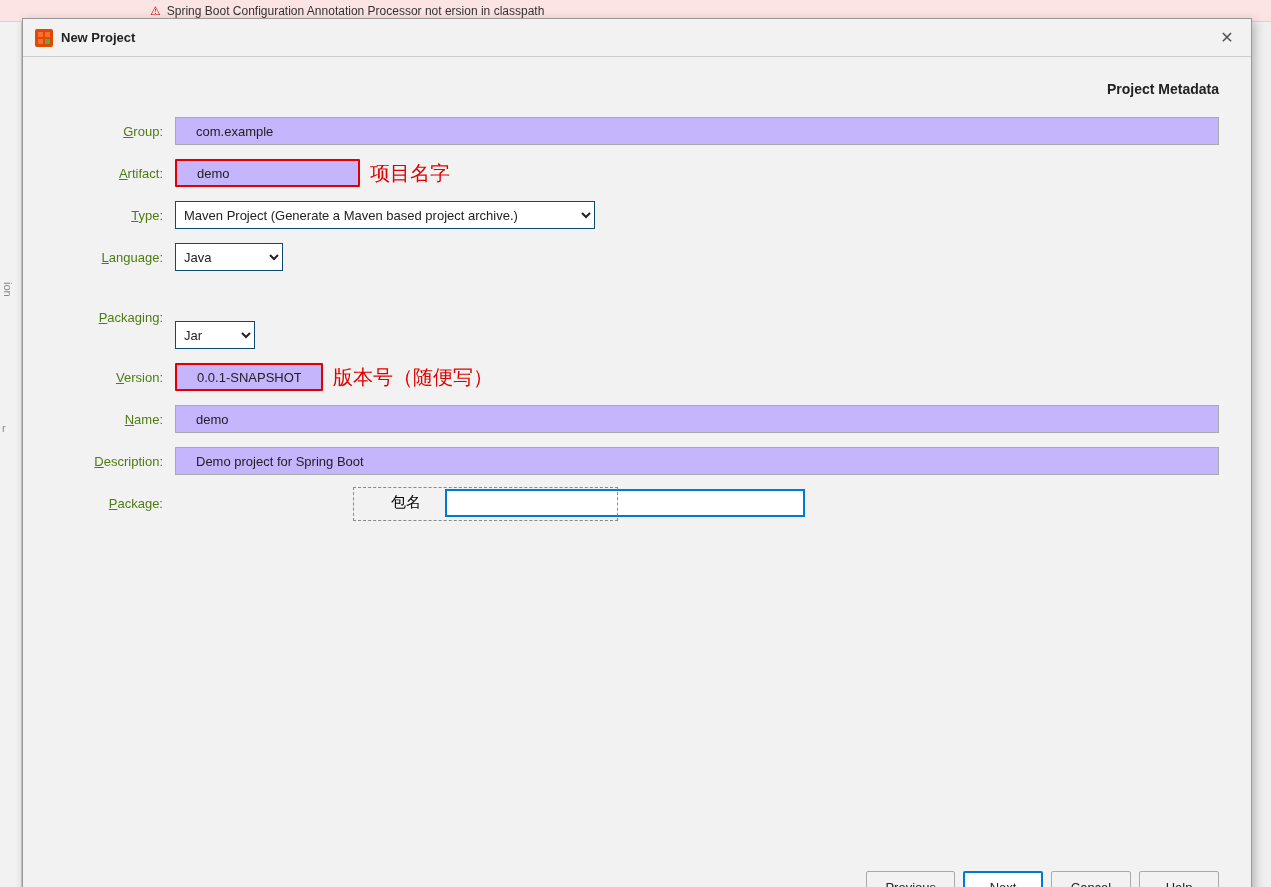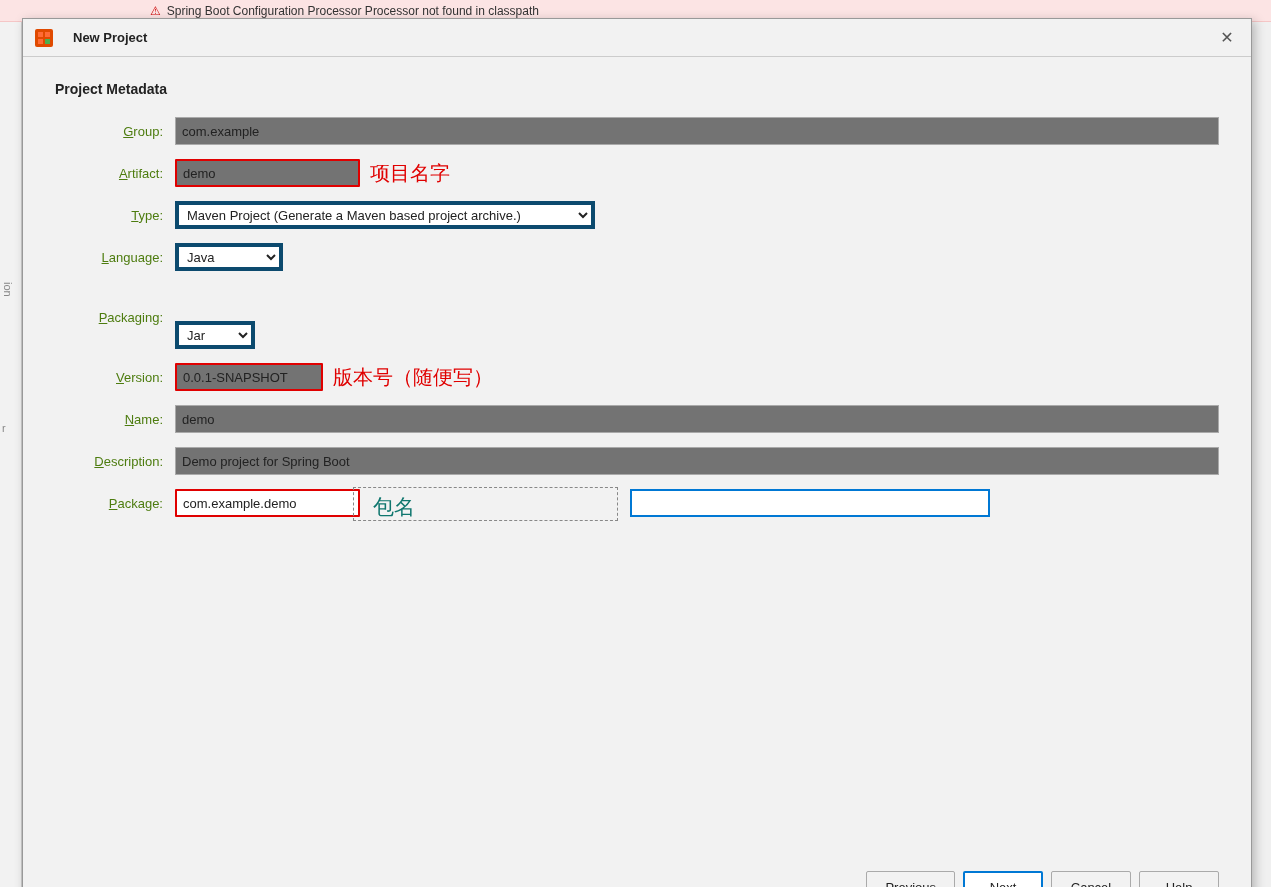--- a/index.html
+++ b/index.html
@@ -47,21 +47,21 @@
       padding: 8px 12px;
       display: flex;
       align-items: center;
       justify-content: space-between;
       height: 38px;
     }
 
     .dialog-titlebar-left {
       display: flex;
       align-items: center;
-      gap: 20px;
+      gap: 8px;
     }
 
     .dialog-title-icon {
       width: 18px;
       height: 18px;
       background: #e04a00;
       border-radius: 2px;
       display: flex;
       align-items: center;
       justify-content: center;
@@ -95,20 +95,21 @@
       padding: 24px 32px 16px 32px;
       background: #f2f2f2;
       min-height: 800px;
     }
 
     .section-title {
       font-size: 14px;
       font-weight: 700;
       color: #222;
       margin-bottom: 20px;
+      text-align: right;
     }
 
     
     .form-row {
       display: flex;
       align-items: center;
       margin-bottom: 14px;
     }
 
     .form-label {
@@ -122,37 +123,37 @@
 
     .form-label .underline {
       text-decoration: underline;
     }
 
     
     .form-input {
       flex: 1;
       height: 28px;
       border: 1px solid #aaa;
-      background: #737373;
-      padding: 2px 6px;
+      background: #c4b5fd;
+      padding: 2px 20px;
       font-size: 13px;
       color: #222;
       outline: none;
     }
 
     
     .form-input.red-outline {
       border: 2px solid #e00000;
       border-radius: 1px;
     }
 
     
     .form-select {
       height: 28px;
-      border: 4px solid #0c4a6e;
+      border: 1px solid #0c4a6e;
       background: white;
       padding: 2px 4px;
       font-size: 13px;
       color: #222;
       cursor: pointer;
       outline: none;
     }
 
     .type-select {
       width: 420px;
@@ -208,24 +209,24 @@
       left: 178px;
       top: -2px;
       width: 265px;
       height: 34px;
       border: 1.5px dashed #888;
       pointer-events: none;
     }
 
     .package-label-inside {
       position: absolute;
-      left: 198px;
+      left: 216px;
       top: 4px;
-      color: #0f766e;
-      font-size: 21px;
+      color: #000000;
+      font-size: 15px;
       pointer-events: none;
     }
 
     .package-second-input {
       margin-left: 270px;
       width: 360px;
       height: 28px;
       border: 2px solid #0078d4;
       background: white;
       padding: 2px 6px;
@@ -289,21 +290,21 @@
       left: 2px;
       font-size: 11px;
       color: #888;
     }
   </style>
 </head>
 <body>
 
 <div class="top-warning-bar">
   <span style="margin-right:6px; color:#c00;">⚠</span>
-  <span>Spring Boot Configuration Processor Processor not found in classpath</span>
+  <span>Spring Boot Configuration Annotation Processor not ersion in classpath</span>
 </div>
 
 <div class="left-partial">
   <span class="left-partial-text">ion</span>
   <span class="left-partial-badge">r</span>
 </div>
 
 <div class="dialog">
 
   <div class="dialog-titlebar">
@@ -387,21 +388,20 @@
         <span class="underline">D</span>escription:
       </label>
       <input class="form-input" type="text" value="Demo project for Spring Boot" style="">
     </div>
 
     <div class="form-row package-row">
       <label class="form-label">
         <span class="underline">P</span>ackage:
       </label>
       <div class="package-input-wrapper">
-        <input class="package-first-input" type="text" value="com.example.demo" style="">
 
         <div class="dashed-annotation-box"></div>
 
         <span class="package-label-inside">包名</span>
 
         <input class="package-second-input" type="text" value="" style="">
       </div>
     </div>
 
   </div>

